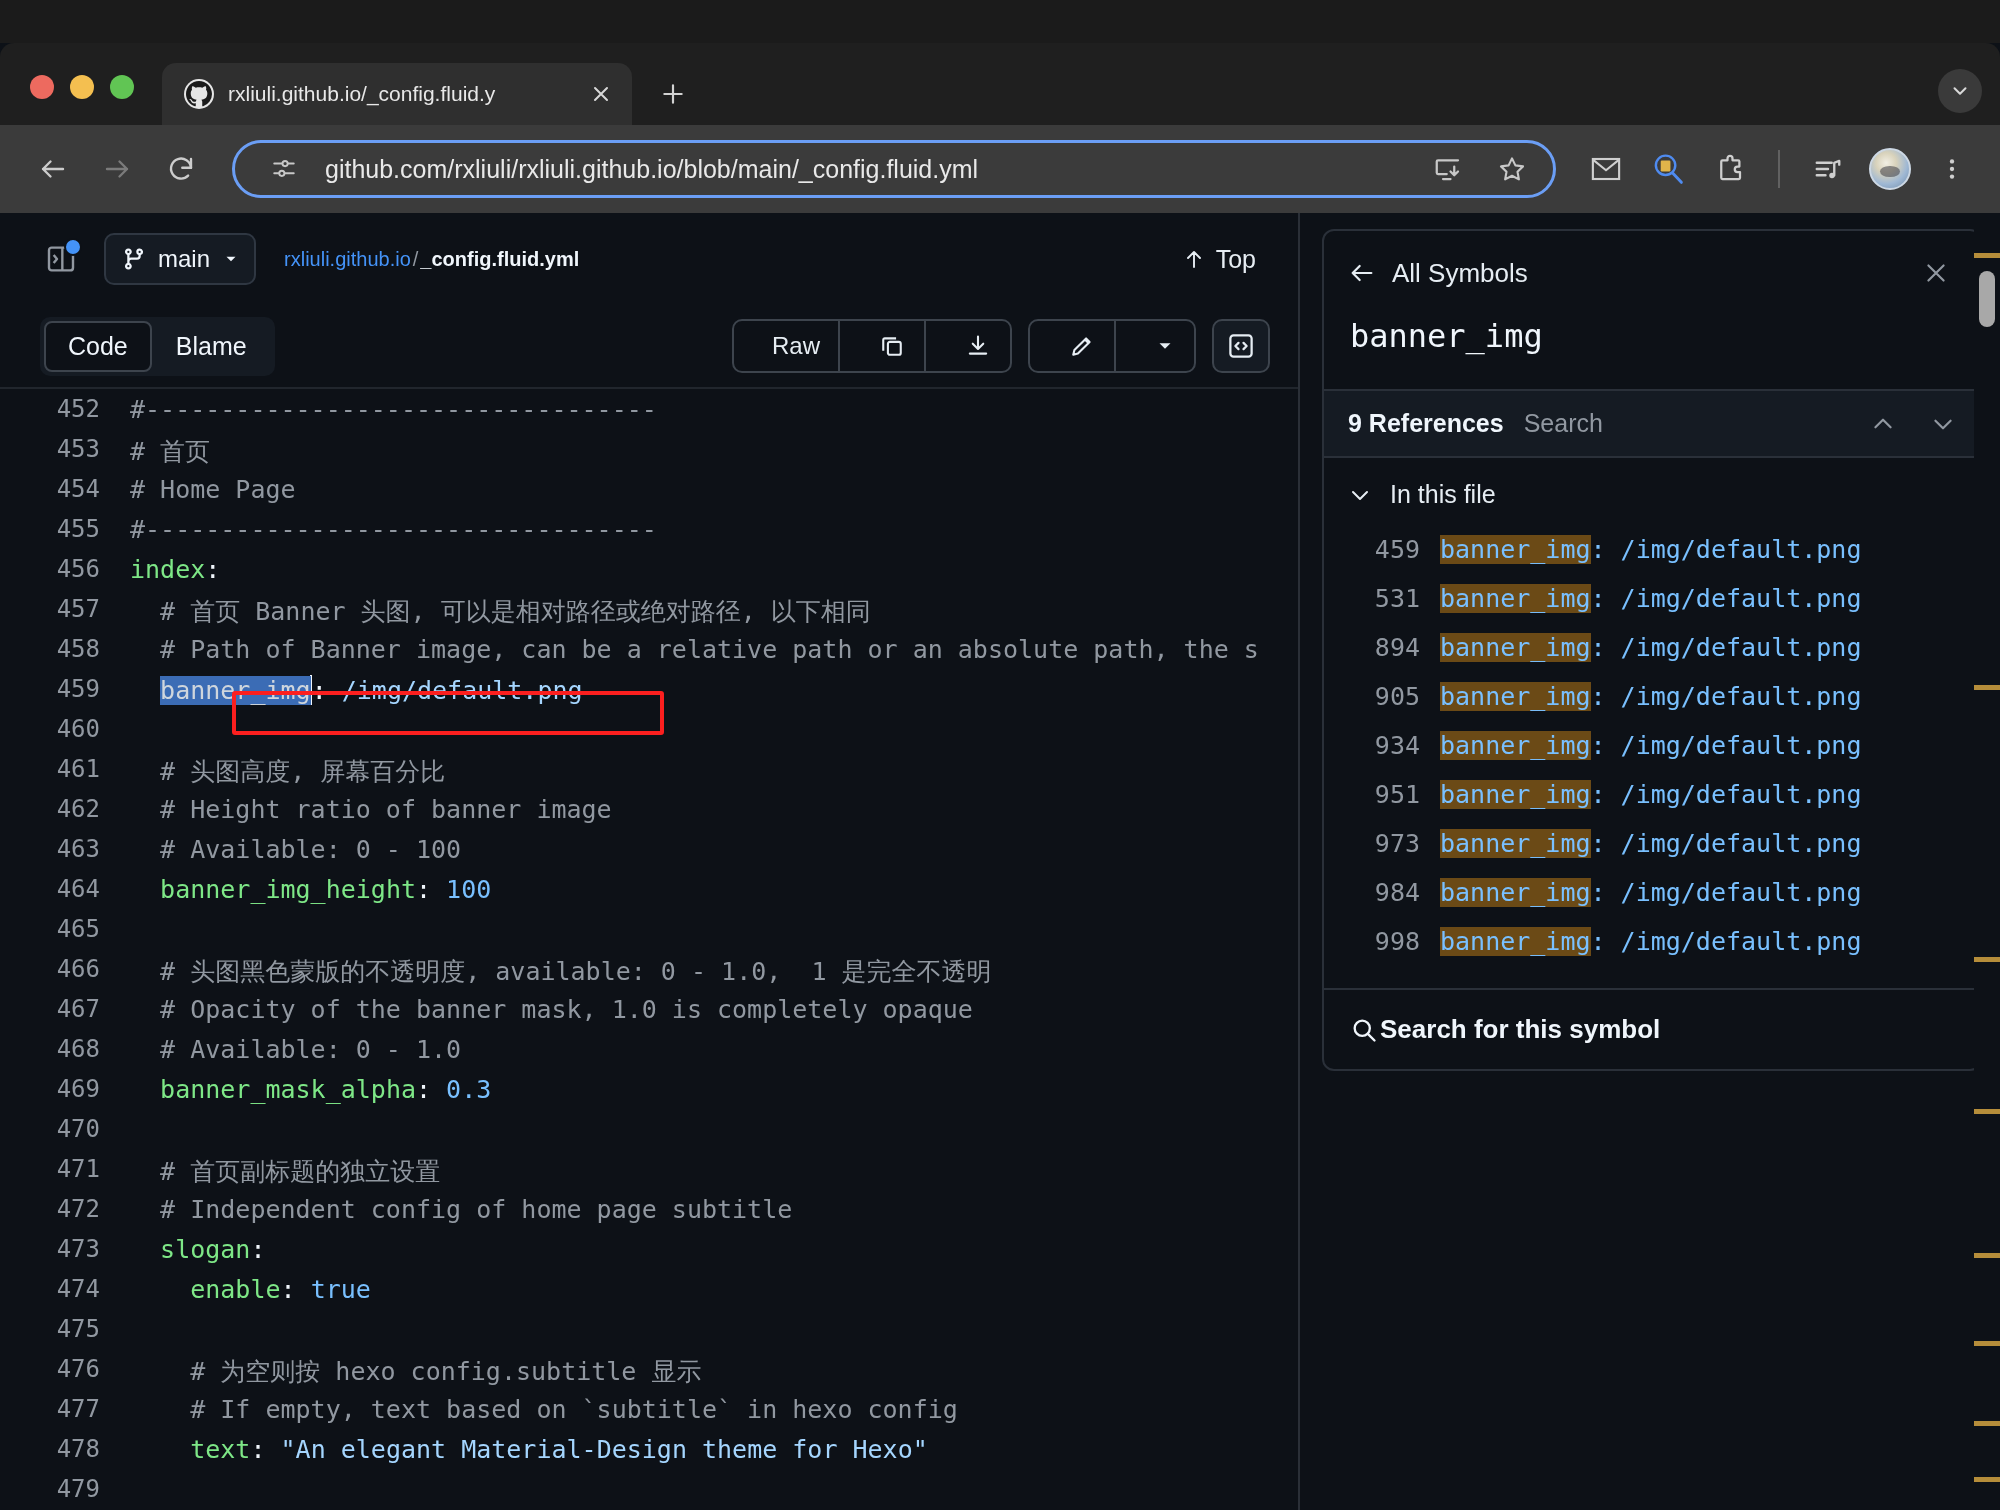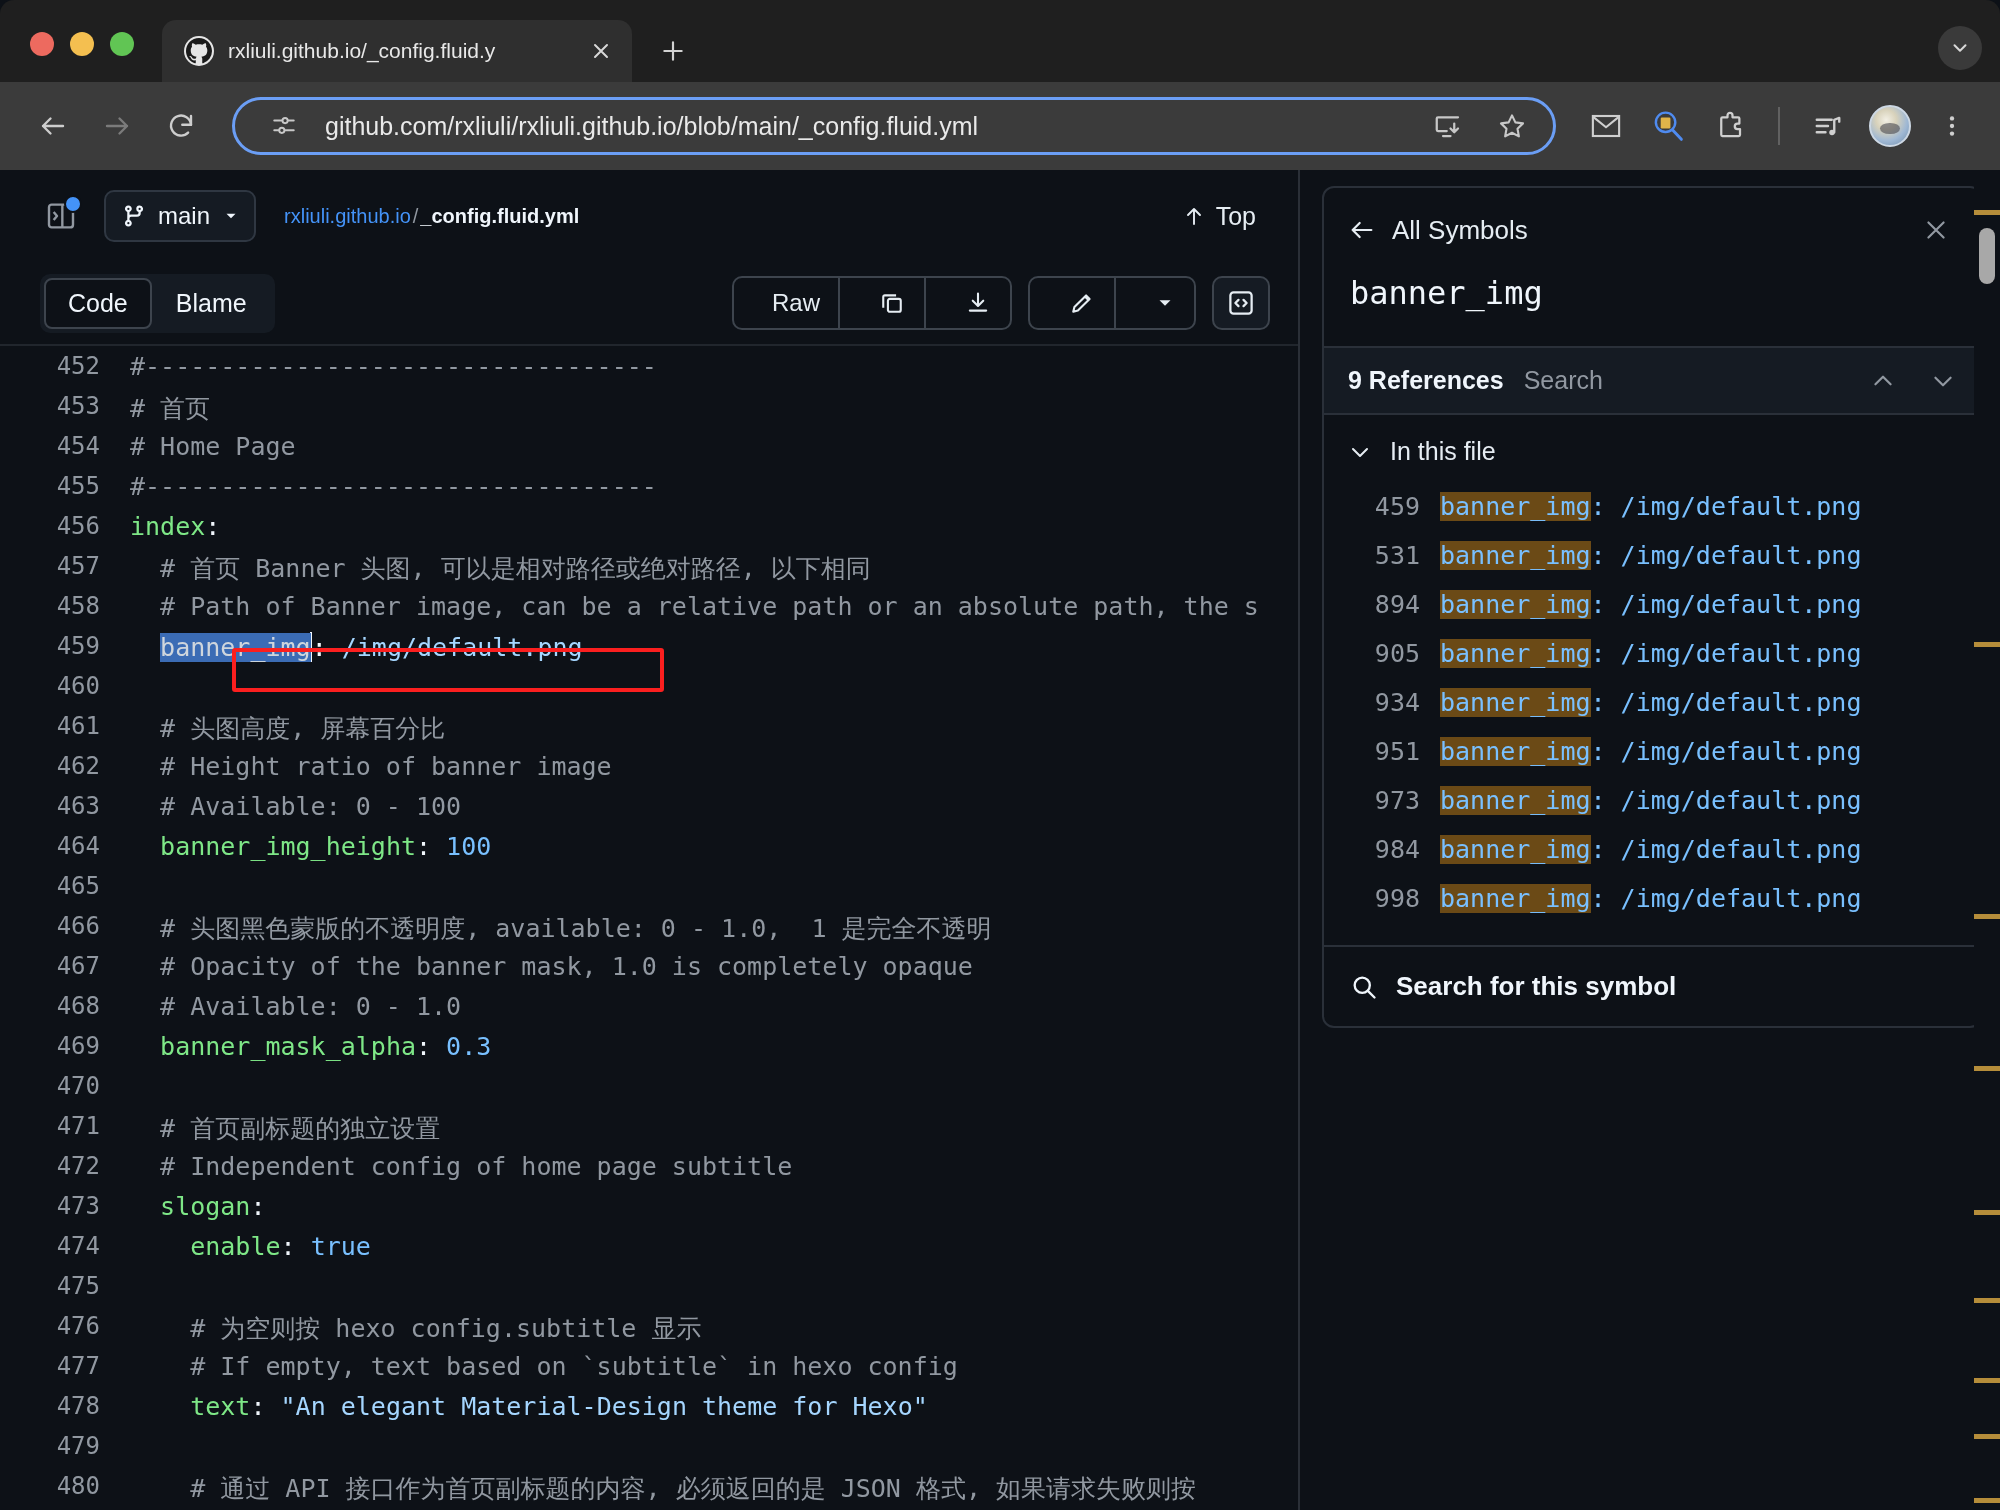--- a/index.html
+++ b/index.html
@@ -15,20 +15,21 @@
 
   .tabstrip {
     height: 82px;
     background: #1f1f1f;
     display: flex;
     align-items: flex-end;
     padding-left: 30px;
     position: relative;
     border-top-left-radius: 14px;
     border-top-right-radius: 14px;
+    margin-top: 43px;
   }
   .traffic { display: flex; align-items: center; gap: 16px; padding-bottom: 26px; margin-right: 28px; }
   .dot { width: 24px; height: 24px; border-radius: 50%; }
   .dot.red { background: #ed6a5f; }
   .dot.yellow { background: #f4bf50; }
   .dot.green { background: #61c554; }
 
   .tab {
     height: 62px;
     min-width: 470px;
@@ -318,21 +319,21 @@
     padding: 10px 24px;
     font-family: "DejaVu Sans Mono", "Liberation Mono", monospace;
     font-size: 25px;
     white-space: pre;
   }
   .ref-ln { width: 72px; min-width: 72px; text-align: right; color: #9198a1; margin-right: 20px; }
   .ref-hl { background: #6b4a16; color: #79c0ff; }
   .ref-rest { color: #79c0ff; }
 
   .sym-foot {
-    display: flex; align-items: center; gap: 18px;
+    display: flex; align-items: center; gap: 2px;
     padding: 24px 26px;
     border-top: 2px solid #2a3039;
     color: #f0f6fc; font-size: 26px; font-weight: bold;
   }
 
   
   .edge-scroll {
     position: absolute;
     right: 0; top: 0; width: 26px; bottom: 0;
     background: #0d1117;

